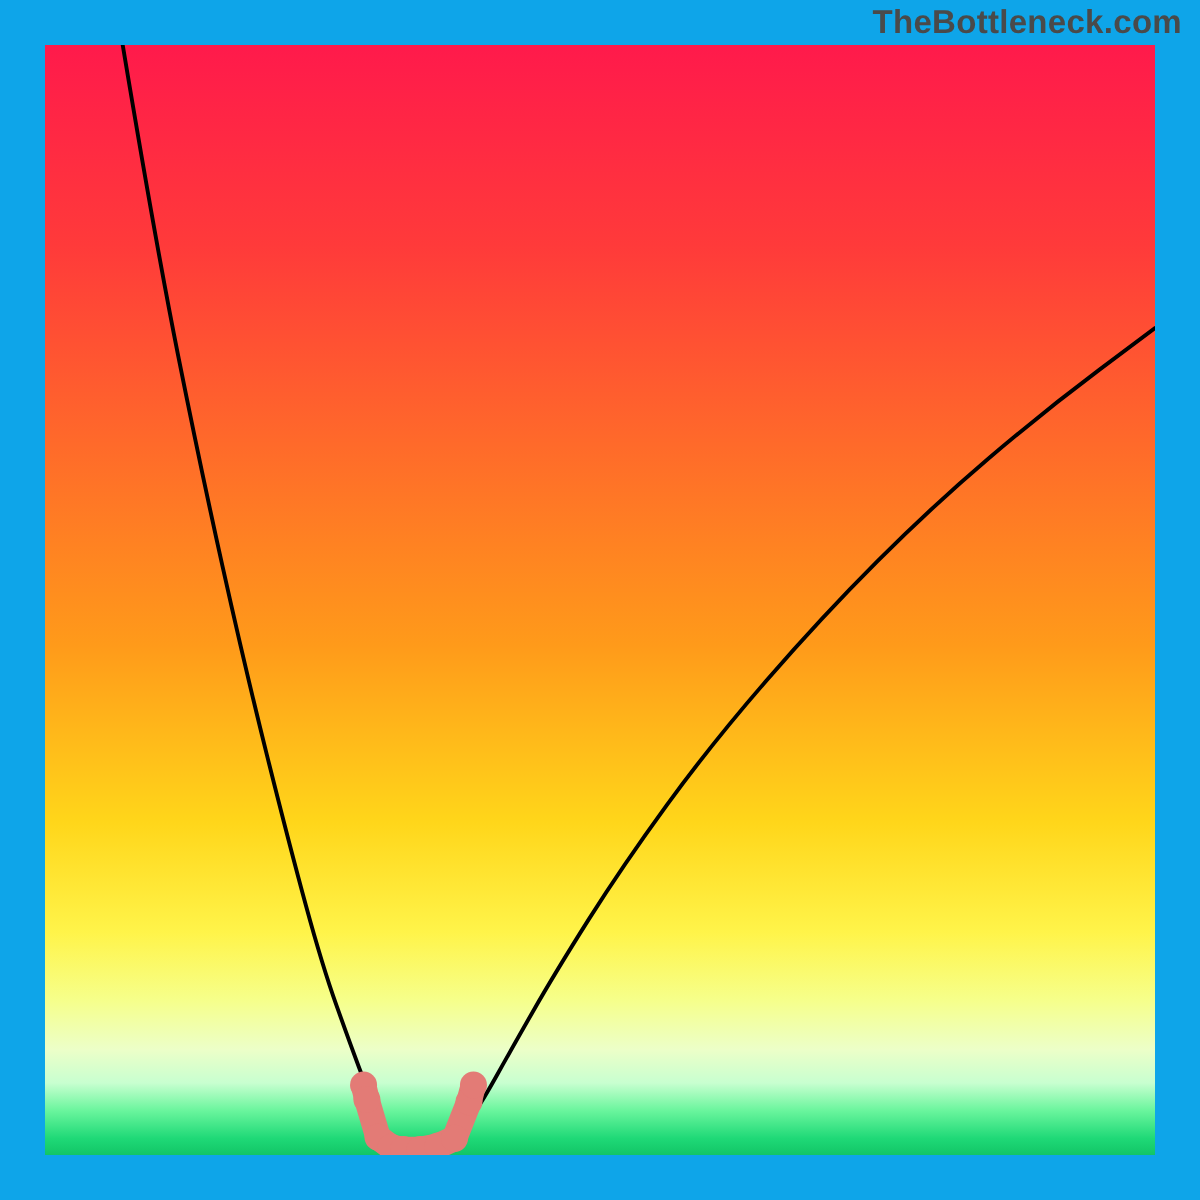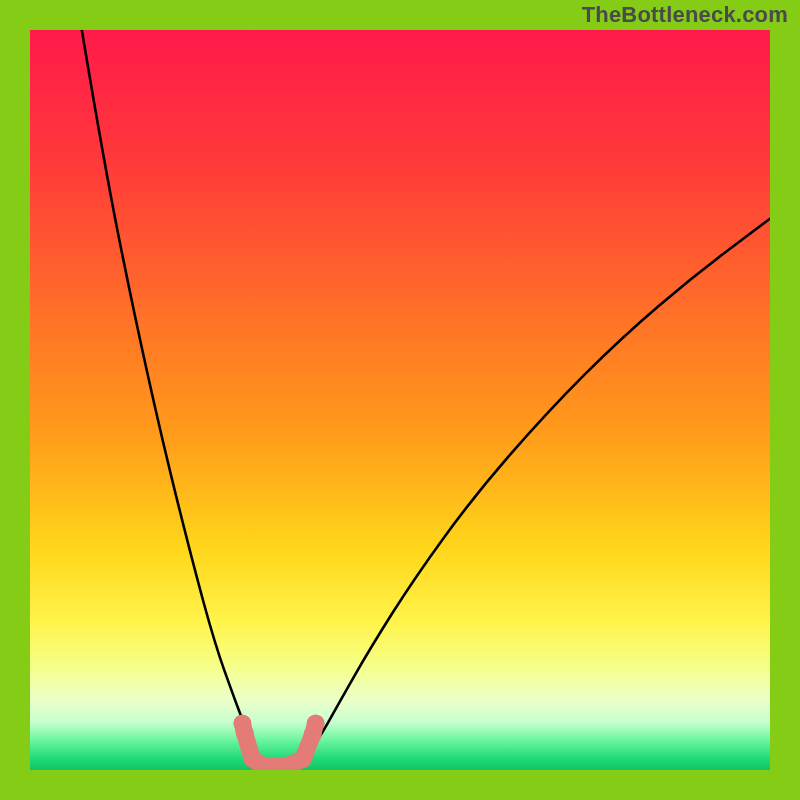--- a/index.html
+++ b/index.html
@@ -8,21 +8,21 @@
     width: 800px;
     height: 800px;
     background: #000;
     overflow: hidden;
     font-family: Arial, Helvetica, sans-serif;
   }
   .frame {
     position: relative;
     width: 800px;
     height: 800px;
-    background: #84cc16;
+    background: #0ea5e9;
   }
   .watermark {
     position: absolute;
     top: 2px;
     right: 12px;
     color: #4a4a4a;
     font-size: 22px;
     font-weight: 600;
     letter-spacing: 0.2px;
     z-index: 10;

